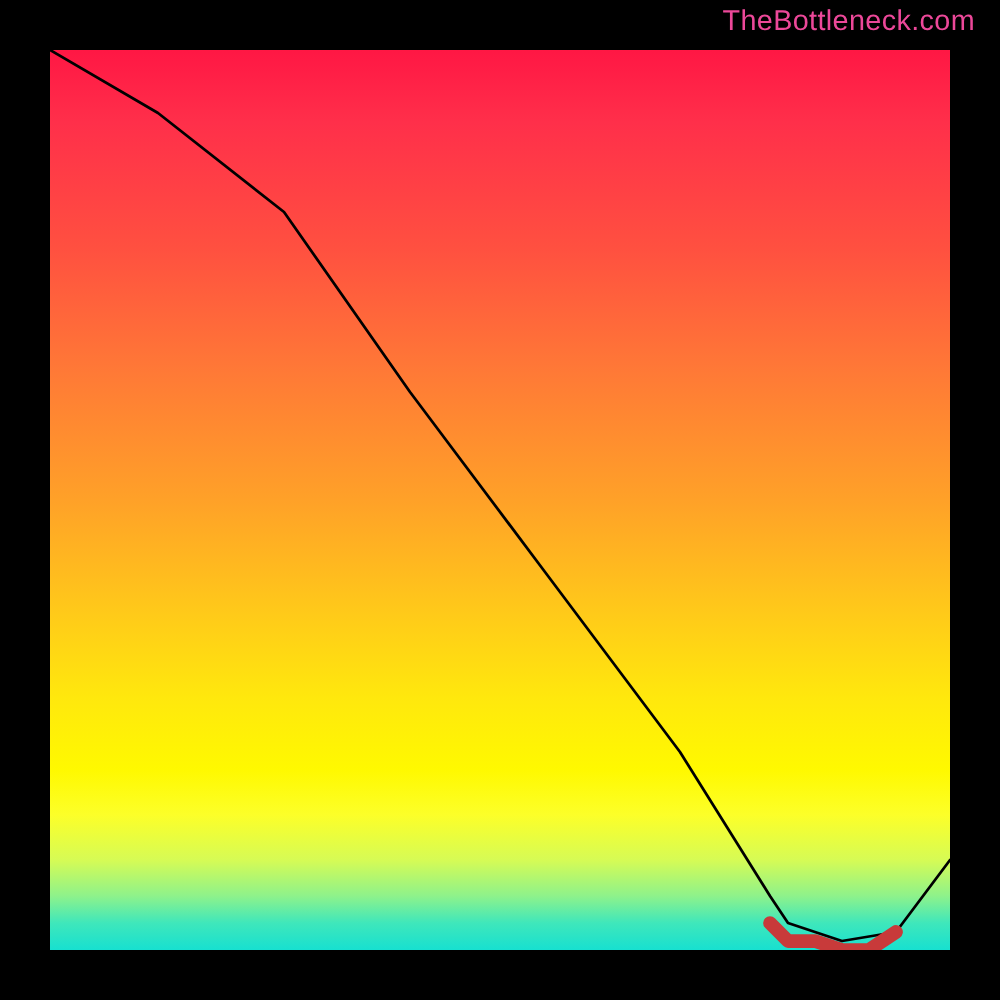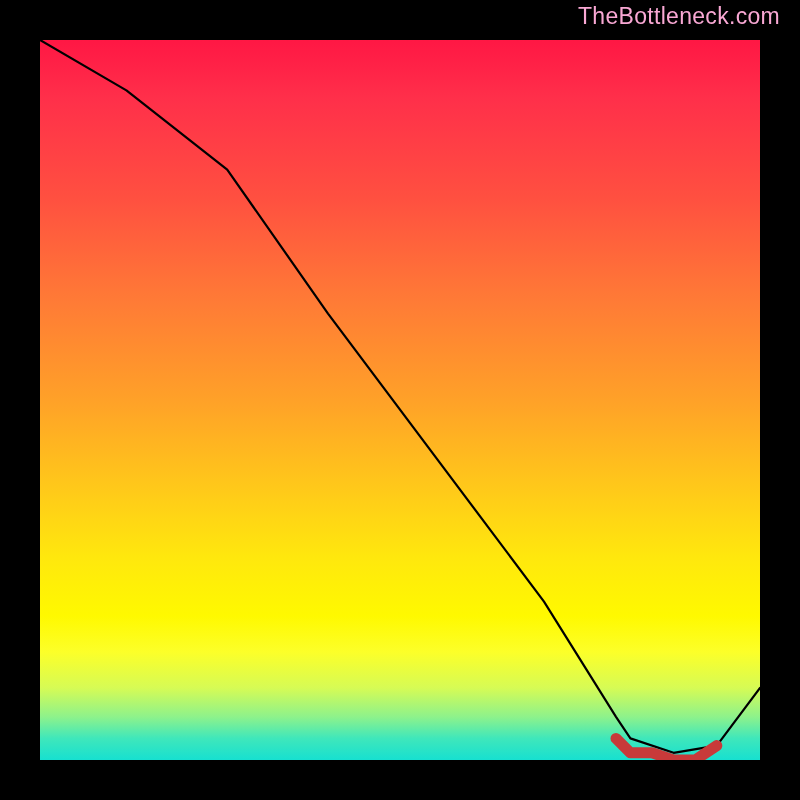--- a/index.html
+++ b/index.html
@@ -14,21 +14,21 @@
   .frame {
     position: relative;
     width: 800px;
     height: 800px;
     background: #000;
   }
   .watermark {
     position: absolute;
     top: 3px;
     right: 20px;
-    color: #f9a8d4;
+    color: #ec4899;
     font-size: 23px;
     letter-spacing: 0.3px;
     font-weight: 400;
     user-select: none;
   }
   .plot-area {
     position: absolute;
     left: 40px;
     top: 40px;
     width: 720px;

